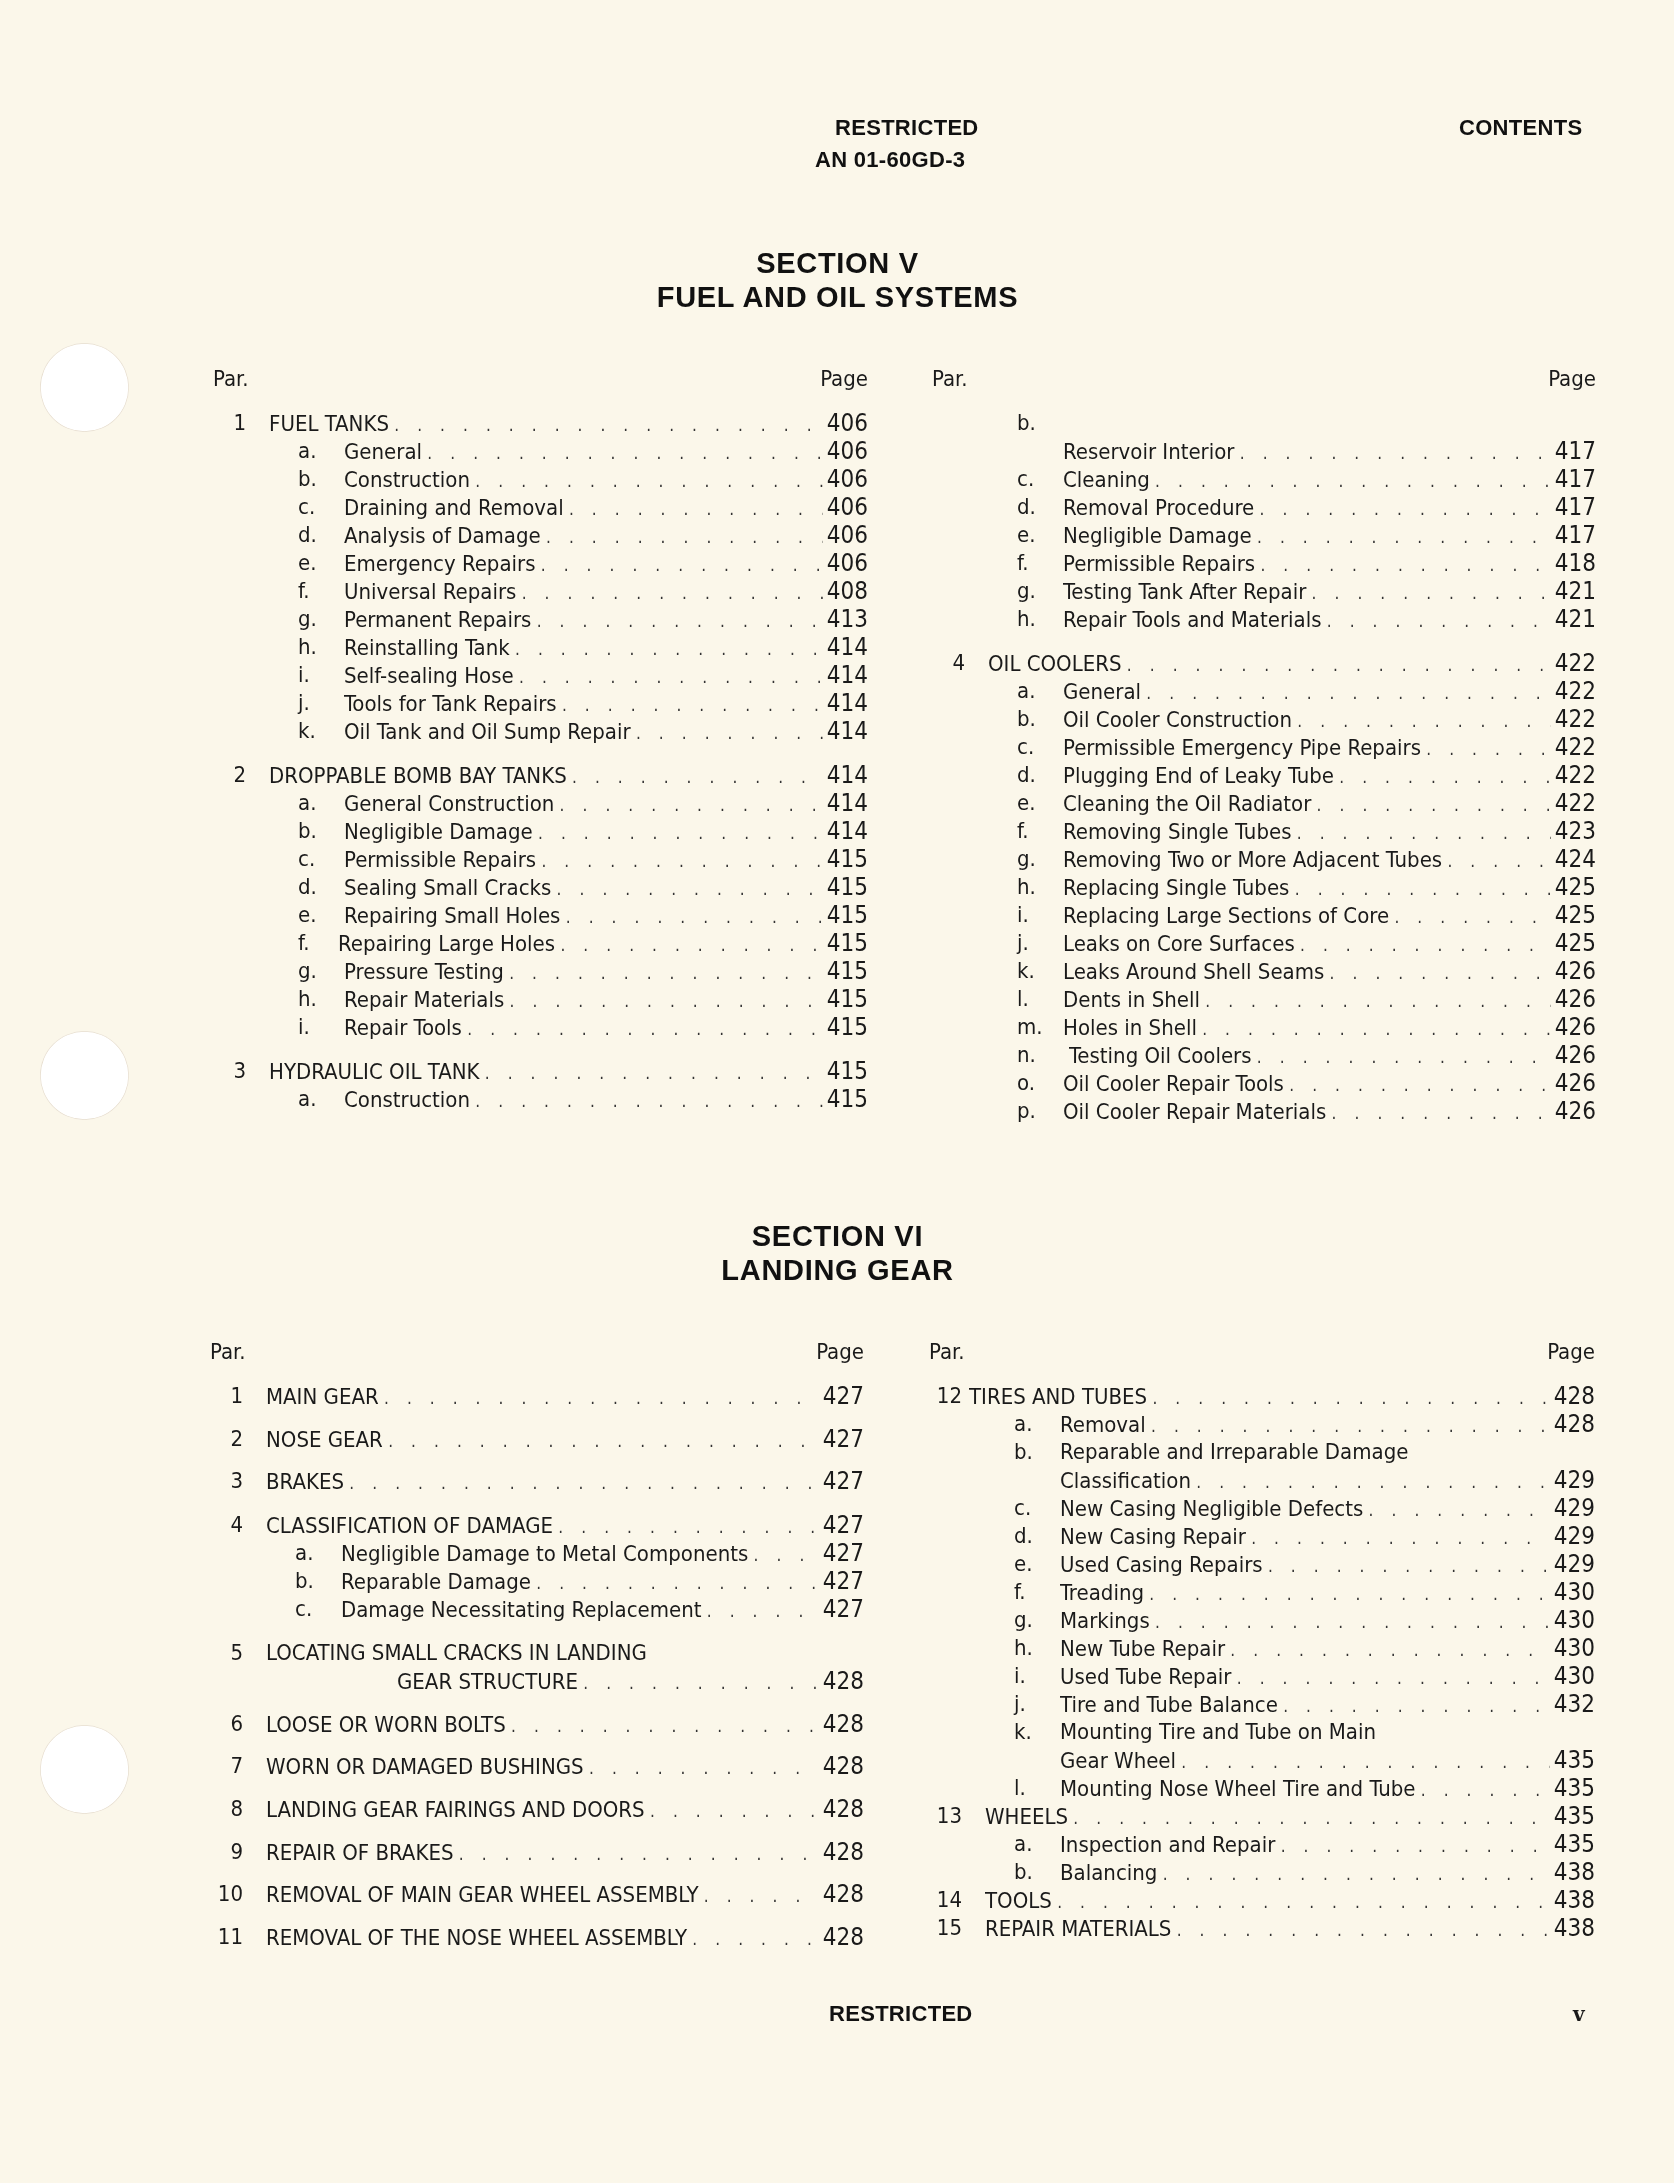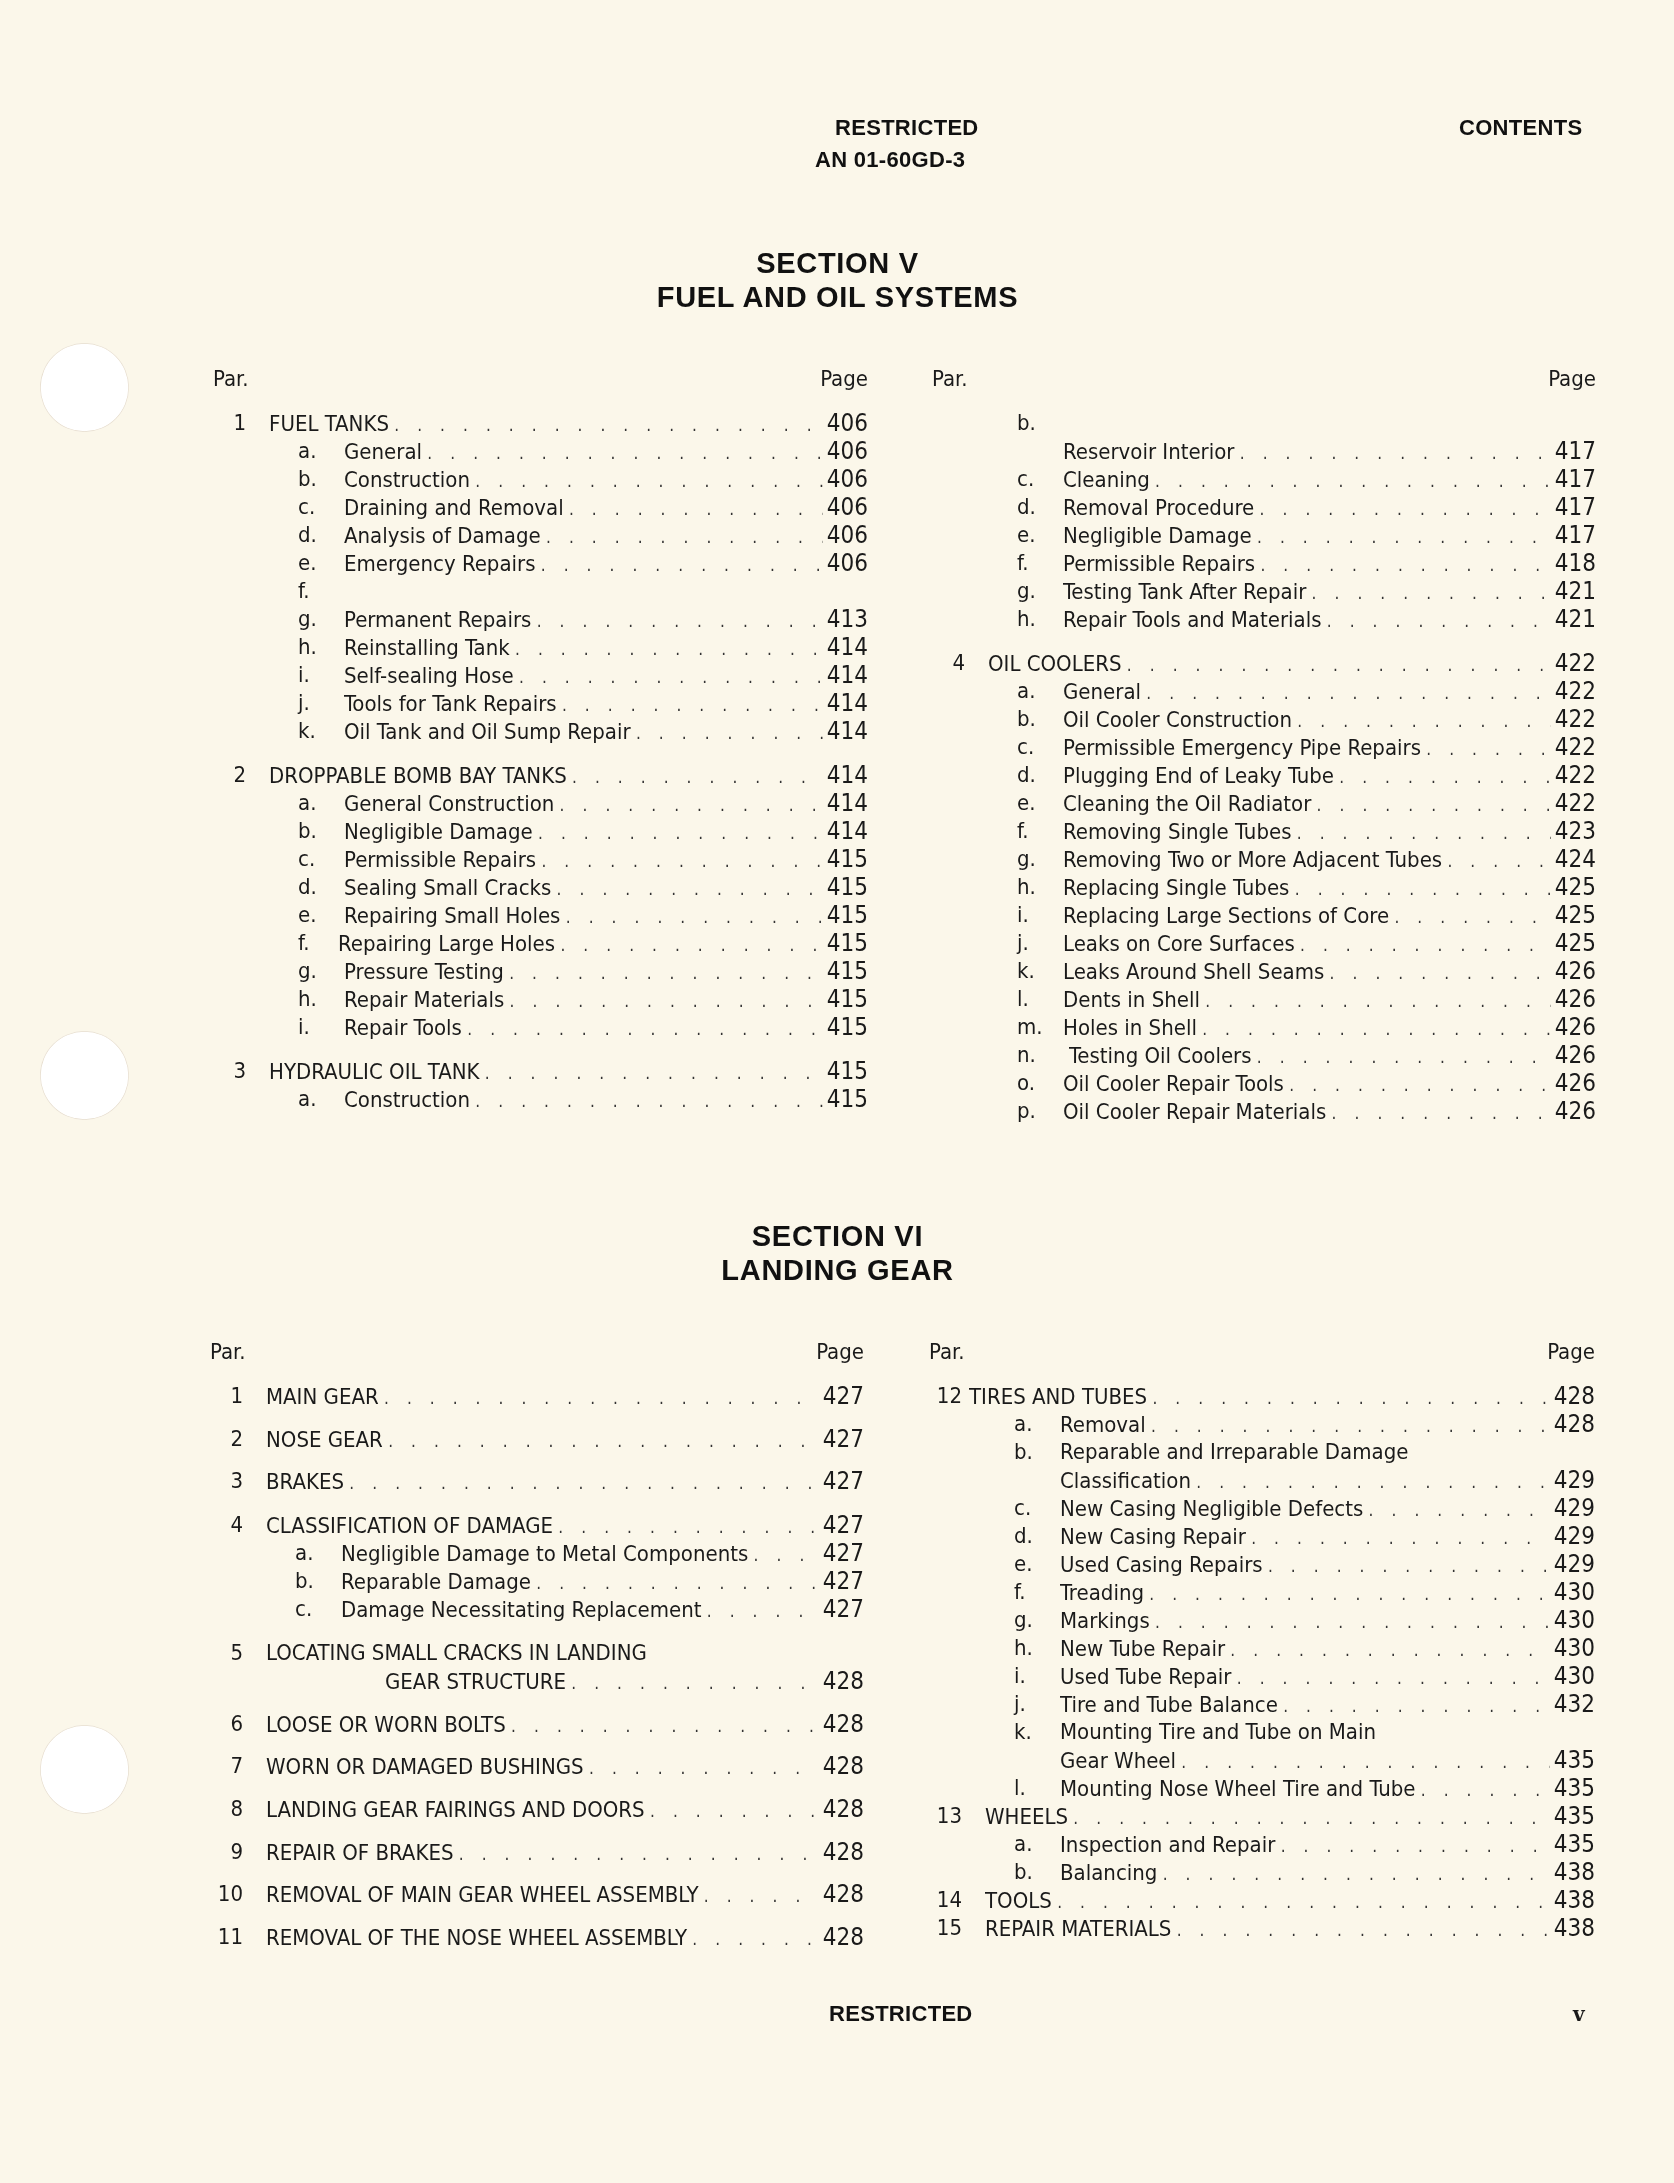--- a/index.html
+++ b/index.html
@@ -119,20 +119,25 @@
       <div class="row">
         <span class="letter" style="left: 85px;">e.</span>
         <span class="ttl" style="left: 131px;">
           <span class="t">Emergency Repairs</span>
           <span class="dots"></span>
           <span class="pg">406</span>
         </span>
       </div>
       <div class="row">
         <span class="letter" style="left: 85px;">f.</span>
+        <span class="ttl" style="left: 131px;">
+          <span class="t">Universal Repairs</span>
+          <span class="dots"></span>
+          <span class="pg">408</span>
+        </span>
       </div>
       <div class="row">
         <span class="letter" style="left: 85px;">g.</span>
         <span class="ttl" style="left: 131px;">
           <span class="t">Permanent Repairs</span>
           <span class="dots"></span>
           <span class="pg">413</span>
         </span>
       </div>
       <div class="row">
@@ -558,21 +563,21 @@
     <div class="entry">
       <div class="gap-lg"></div>
       <div class="row">
         <span class="num" style="left: 0px;">5</span>
         <span class="ttl nodots" style="left: 56px;">
           <span class="t">LOCATING SMALL CRACKS IN LANDING</span>
           <span class="dots"></span>
         </span>
       </div>
       <div class="row">
-        <span class="ttl" style="left: 175px;">
+        <span class="ttl" style="left: 187px;">
           <span class="t">GEAR STRUCTURE</span>
           <span class="dots"></span>
           <span class="pg">428</span>
         </span>
       </div>
     </div>
     <div class="entry">
       <div class="gap"></div>
       <div class="row">
         <span class="num" style="left: 0px;">6</span>

